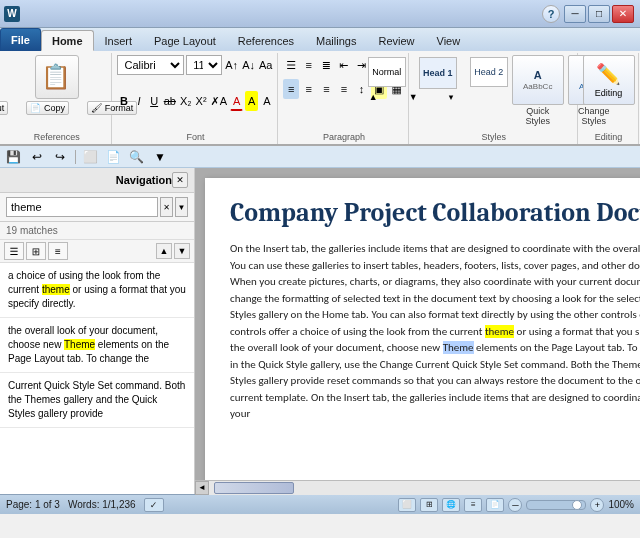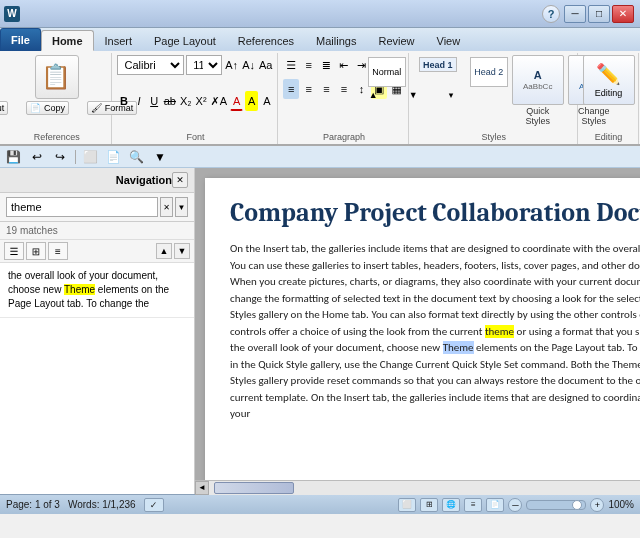--- a/index.html
+++ b/index.html
@@ -479,21 +479,21 @@
     </div>
     <div class="ribbon-group-label">Paragraph</div>
   </div>
 
   <div class="ribbon-group styles-group">
     <div class="ribbon-group-content" style="flex-direction:row; align-items:flex-start; gap:4px">
 
       <div style="display:flex; flex-direction:column; gap:2px; padding-top:2px">
         <div style="display:flex; gap:13px">
           <div style="width:38px; height:30px; border:1px solid #bbb; background:white; font-size:9px; display:flex; align-items:center; justify-content:center; cursor:pointer; font-weight:normal;">Normal</div>
-          <div style="width:38px; height:15px; border:1px solid #bbb; background:#e8f0fb; font-size:9px; display:flex; align-items:center; justify-content:center; cursor:pointer; font-weight:bold; color:#17375e;">Head 1</div>
+          <div style="width:38px; height:32px; border:1px solid #bbb; background:#e8f0fb; font-size:9px; display:flex; align-items:center; justify-content:center; cursor:pointer; font-weight:bold; color:#17375e;">Head 1</div>
           <div style="width:38px; height:30px; border:1px solid #bbb; background:white; font-size:9px; display:flex; align-items:center; justify-content:center; cursor:pointer; color:#17375e;">Head 2</div>
         </div>
         <div style="display:flex; gap:2px">
           <div style="width:38px; height:22px; border:1px solid transparent; font-size:9px; cursor:pointer;">▲</div>
           <div style="width:38px; height:22px; border:1px solid transparent; font-size:9px; cursor:pointer;">▼</div>
           <div style="width:38px; height:22px; border:1px solid transparent; font-size:9px; cursor:pointer;">▾</div>
         </div>
       </div>
 
       <div class="qs-cs-container">
@@ -565,21 +565,27 @@
         <button class="view-btn">⊞</button>
         <button class="view-btn">≡</button>
       </div>
       <div class="nav-arrows">
         <button class="nav-arrow-btn">▲</button>
         <button class="nav-arrow-btn">▼</button>
       </div>
     </div>
     <div class="nav-results">
       <div class="nav-result-item">
+        a choice of using the look from the current <span class="highlight-yellow">theme</span> or using a format that you specify directly.
+      </div>
+      <div class="nav-result-item">
         the overall look of your document, choose new <span class="highlight-yellow">Theme</span> elements on the Page Layout tab. To change the
+      </div>
+      <div class="nav-result-item">
+        Current Quick Style Set command. Both the Themes gallery and the Quick Styles gallery provide
       </div>
     </div>
   </div>
 
   <div class="doc-area">
 
     <div style="display:flex; flex:1; overflow:hidden;">
       <div class="doc-scroll">
         <div class="doc-page">
           <div class="doc-title">Company Project Collaboration Document</div>

